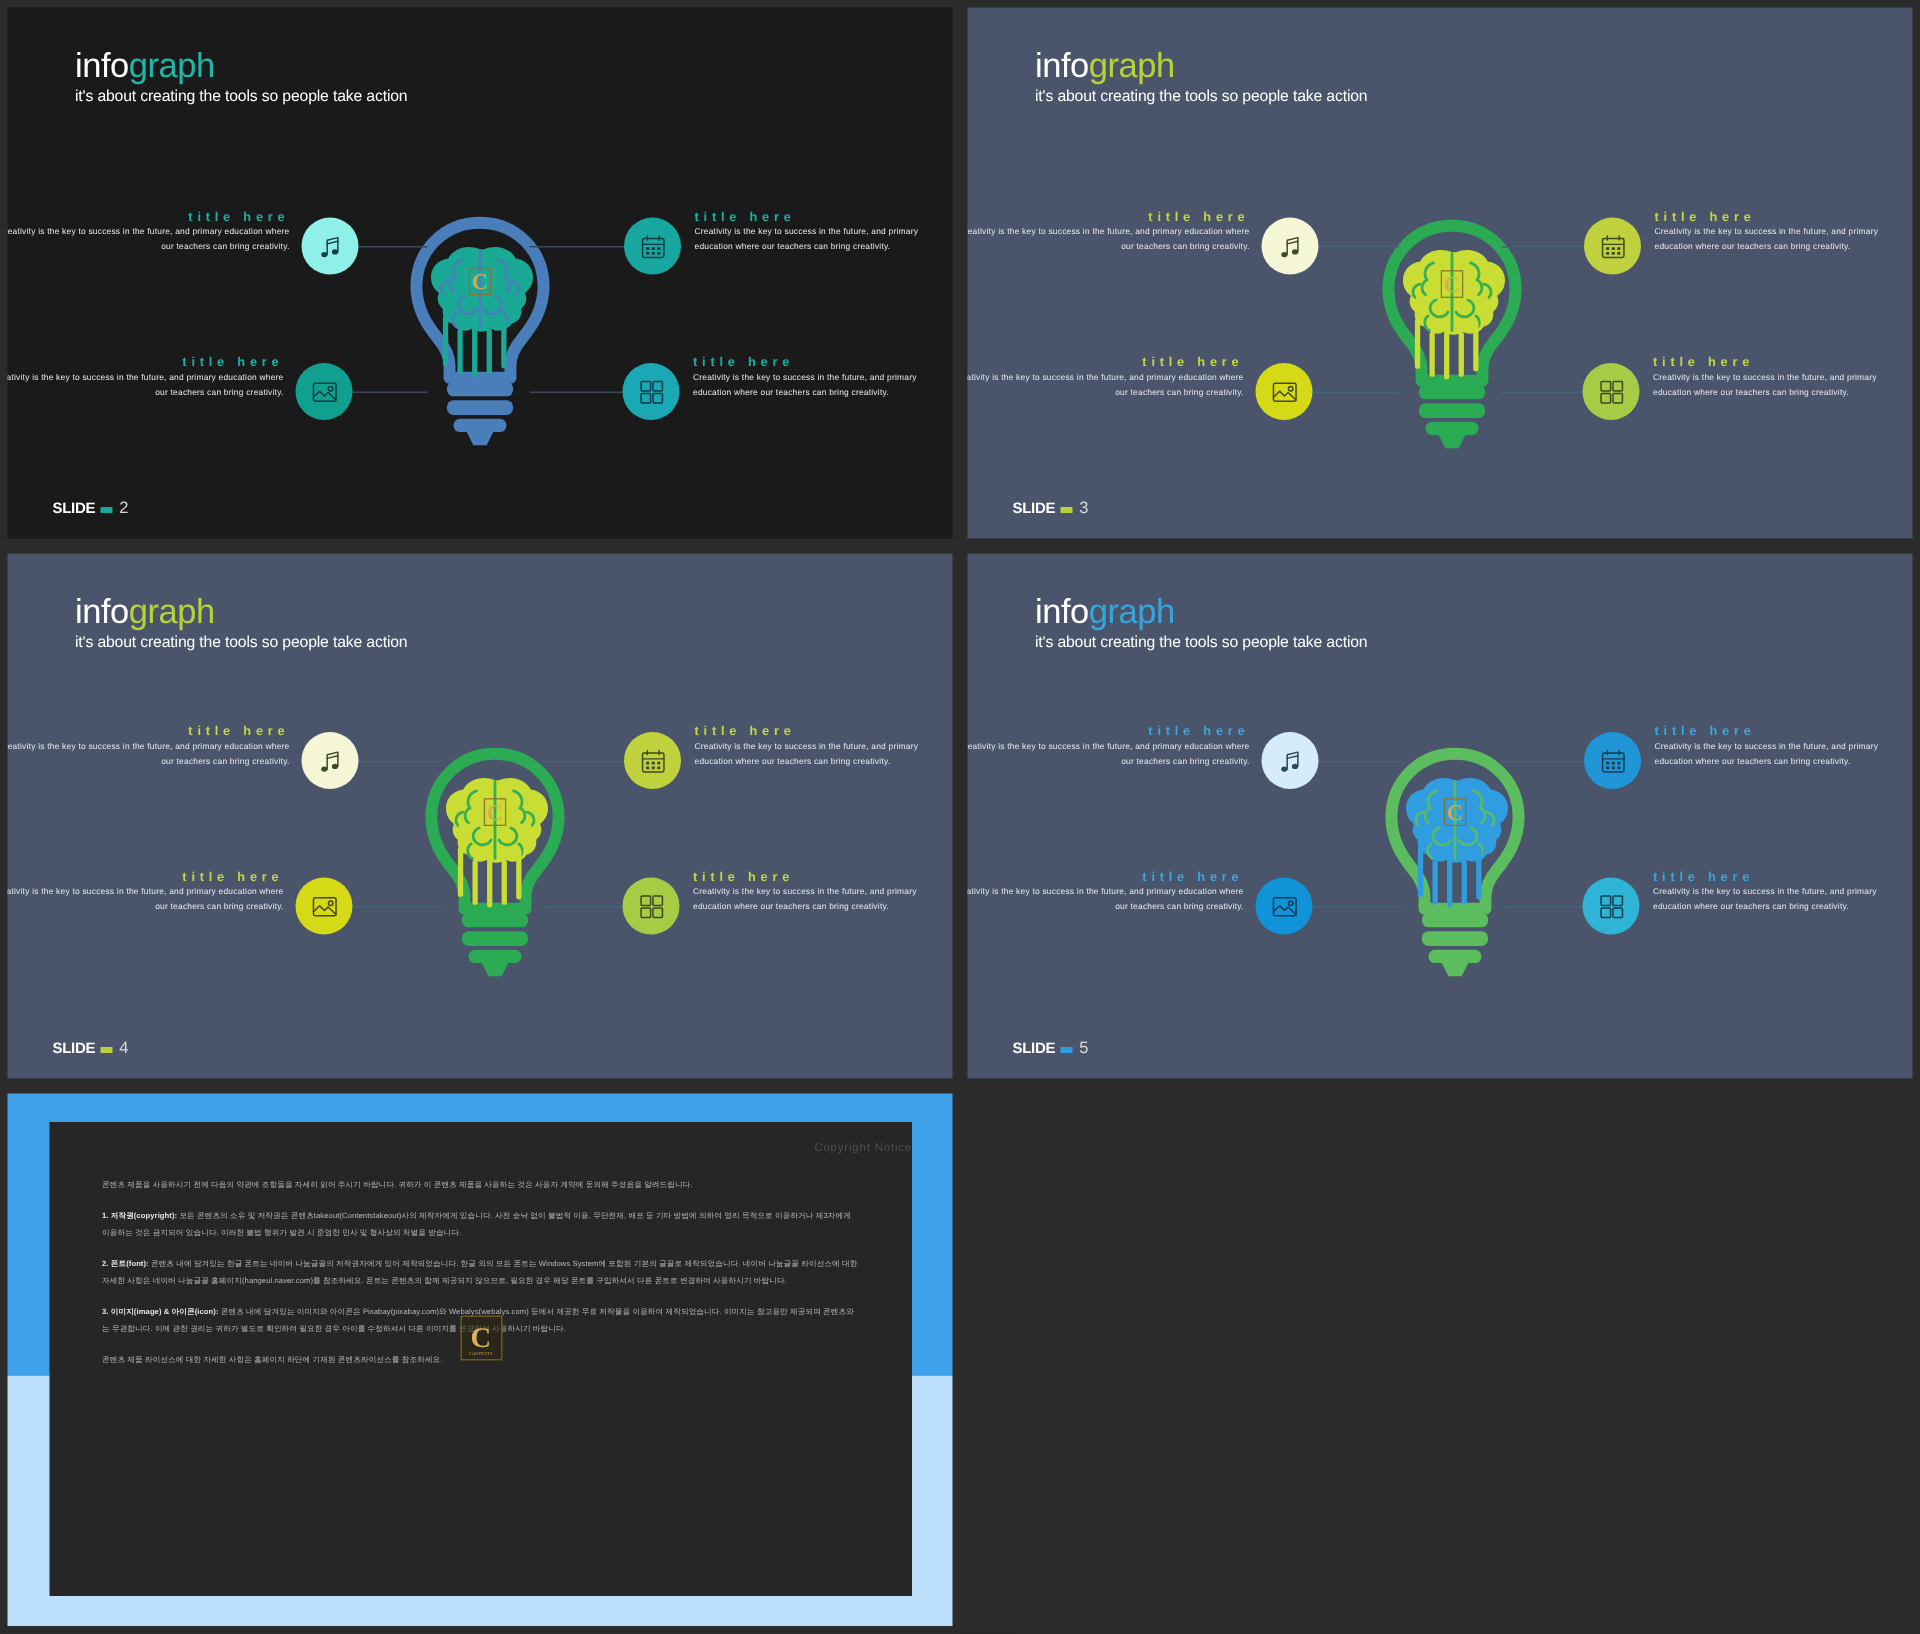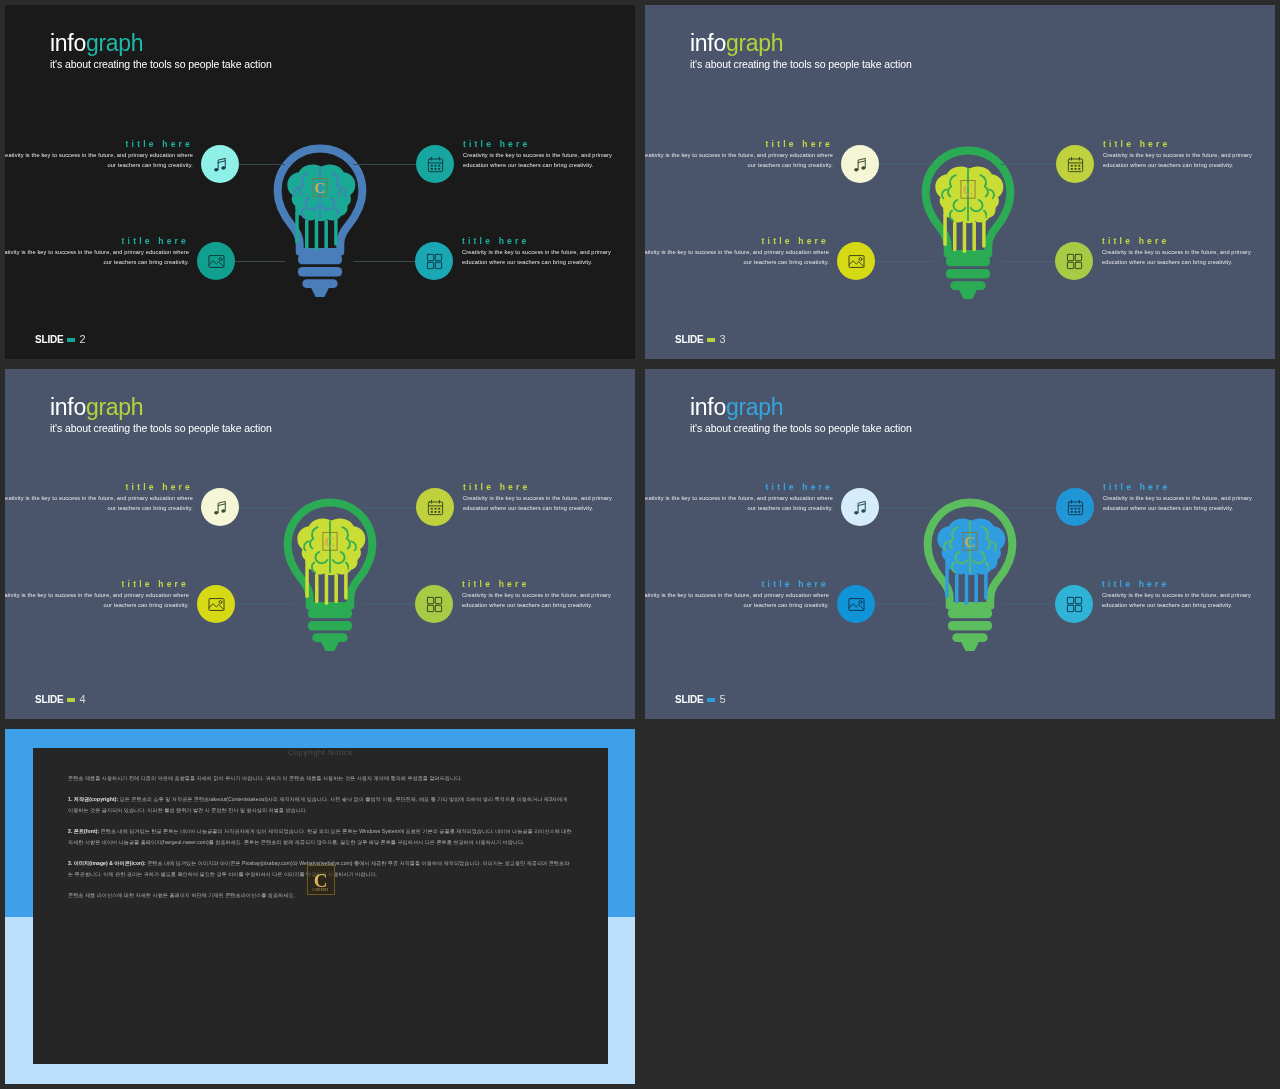--- a/index.html
+++ b/index.html
@@ -88,21 +88,21 @@
     position: absolute; left: 28px; top: 19px; right: 27px; bottom: 20px;
     background: #262626;
     overflow: hidden;
   }
   .cr-title {
     margin-top: 50px; text-align: center;
     color: #ffffff; font-weight: 700; font-size: 13.5px;
     letter-spacing: -0.2px;
   }
   .cr-sub {
-    margin-top: 0; text-align: center;
+    margin-top: 12px; text-align: right;
     color: #4f4f4f; font-size: 7.5px; letter-spacing: 0.6px;
   }
   .cr-body { margin: 16px 35px 0 35px; position: relative; }
   .cr-body p {
     color: #b9b9b9; font-size: 5.1px; line-height: 2.15;
     letter-spacing: 0.05px; margin-bottom: 10px;
   }
   .cr-body p b { color: #e4e4e4; font-weight: 700; }
   .cr-wm {
     position: absolute;

